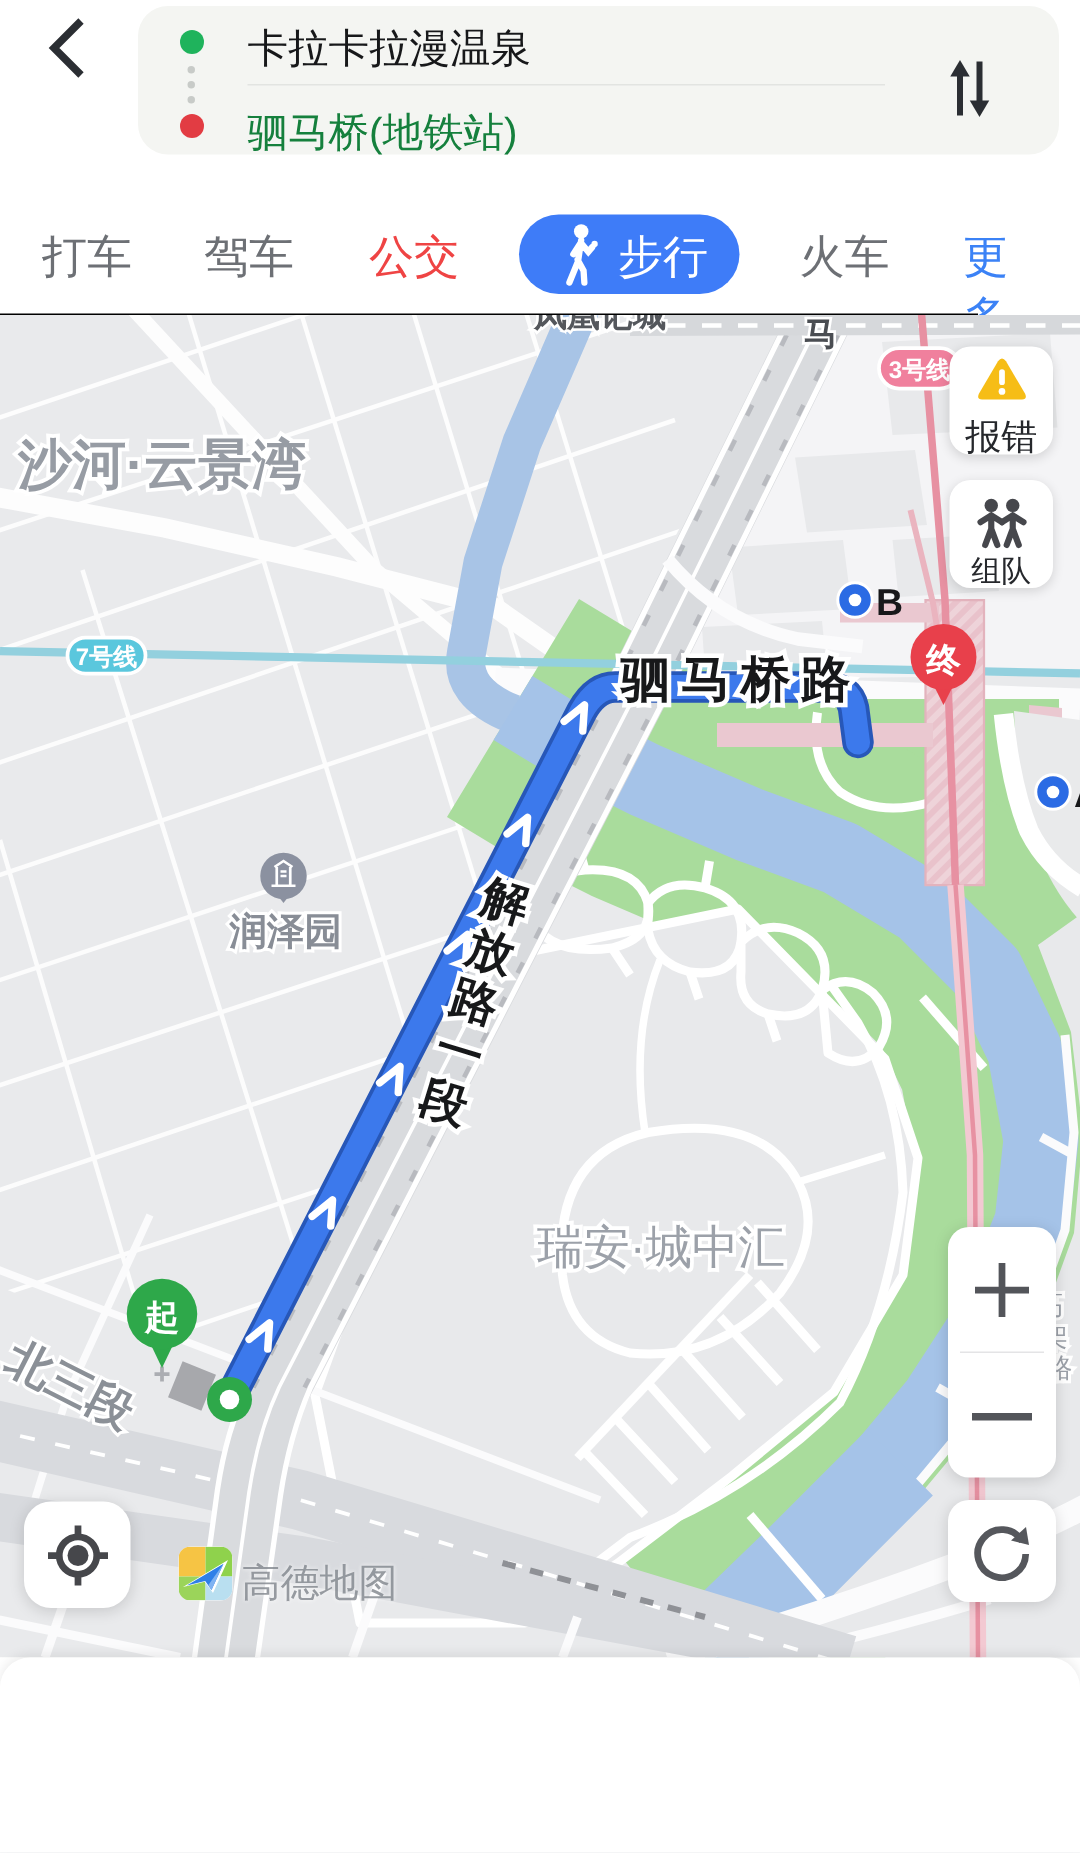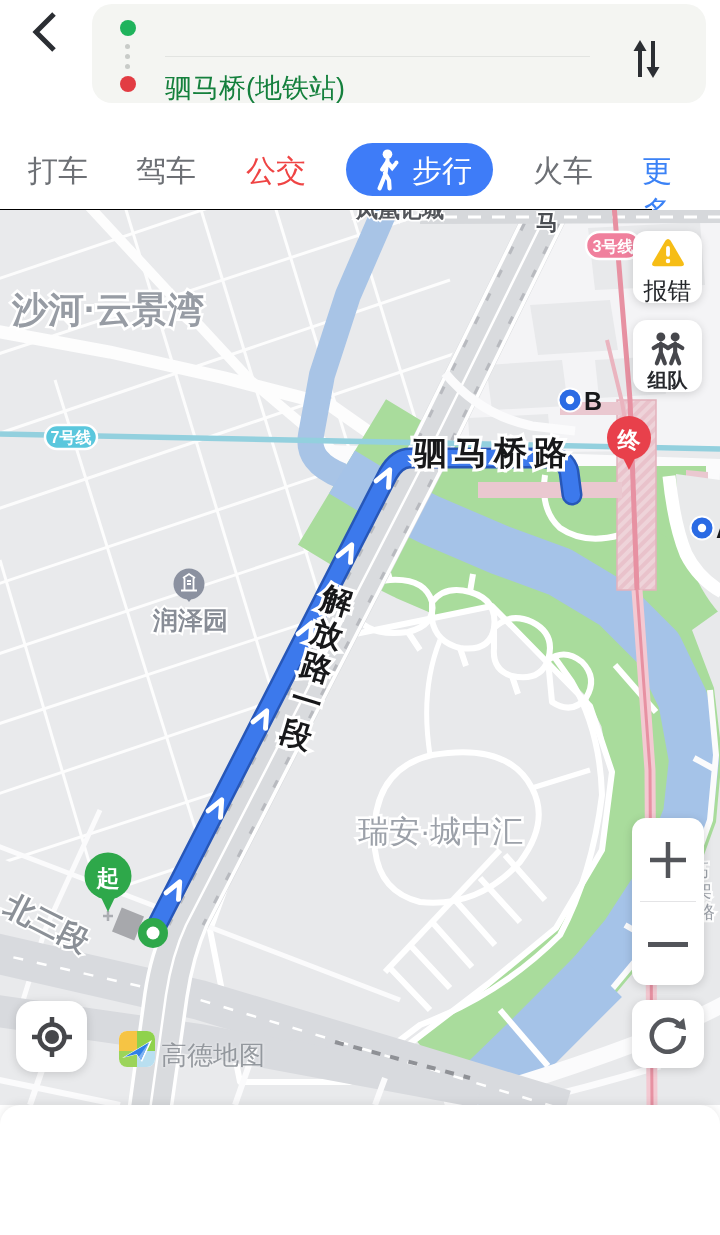--- a/index.html
+++ b/index.html
@@ -19,20 +19,21 @@
   <div class="abs" style="left:92px;top:4px;width:614px;height:99px;background:#f4f5f2;border-radius:20px;"></div>
 
   <div class="abs" style="left:120px;top:20px;width:16px;height:16px;border-radius:50%;background:#1fb35c;"></div>
 
   <div class="abs" style="left:125px;top:44px;width:5px;height:5px;border-radius:50%;background:#c8cbc8;"></div>
   <div class="abs" style="left:125px;top:54px;width:5px;height:5px;border-radius:50%;background:#c8cbc8;"></div>
   <div class="abs" style="left:125px;top:64px;width:5px;height:5px;border-radius:50%;background:#c8cbc8;"></div>
 
   <div class="abs" style="left:120px;top:76px;width:16px;height:16px;border-radius:50%;background:#e23c43;"></div>
 
+  <div class="abs" style="left:165px;top:14px;font-size:27px;color:#17181a;">卡拉卡拉漫温泉</div>
 
   <div class="abs" style="left:165px;top:56px;width:425px;height:1px;background:#e2e4e1;"></div>
 
   <div class="abs" style="left:165px;top:70px;font-size:27px;color:#15803d;">驷马桥(地铁站)</div>
 
   <svg class="abs" style="left:632px;top:39px;" width="29" height="40" viewBox="0 0 29 40">
     <path d="M8 38 L8 11" stroke="#2b2e33" stroke-width="4" fill="none"></path>
     <path d="M8 1 L1.5 12 L14.5 12 Z" fill="#2b2e33"></path>
     <path d="M21 2 L21 29" stroke="#2b2e33" stroke-width="4" fill="none"></path>
     <path d="M21 39 L14.5 28 L27.5 28 Z" fill="#2b2e33"></path>
@@ -289,21 +290,21 @@
   <div class="abs" style="left:0;top:44px;width:69px;text-align:center;font-size:24px;color:#26282c;">报错</div>
 </div>
 
 <div class="abs" style="left:633px;top:320px;width:69px;height:72px;background:#fff;border-radius:14px;box-shadow:0 2px 8px rgba(0,0,0,0.14);">
   <svg class="abs" style="left:15px;top:12px;" width="40" height="34" viewBox="0 0 42 38">
     <circle cx="13" cy="5.5" r="5" fill="#46474c"></circle>
     <circle cx="29" cy="5.5" r="5" fill="#46474c"></circle>
     <path d="M5 18 L13 13 L21 18 M13 13 L13 23 M13 23 L8.5 35 M13 23 L17.5 35" stroke="#46474c" stroke-width="4.6" fill="none" stroke-linecap="round"></path>
     <path d="M21 18 L29 13 L37 18 M29 13 L29 23 M29 23 L24.5 35 M29 23 L33.5 35" stroke="#46474c" stroke-width="4.6" fill="none" stroke-linecap="round"></path>
   </svg>
-  <div class="abs" style="left:0;top:47px;width:69px;text-align:center;font-size:20px;color:#26282c;font-weight:bold;">组队</div>
+  <div class="abs" style="left:0;top:47px;width:69px;text-align:center;font-size:20px;color:#26282c;">组队</div>
 </div>
 
 <div class="abs" style="left:632px;top:818px;width:72px;height:167px;background:#fff;border-radius:14px;box-shadow:0 2px 10px rgba(0,0,0,0.15);">
   <svg class="abs" style="left:16px;top:22px;" width="40" height="40" viewBox="0 0 40 40">
     <path d="M2 20 L38 20 M20 2 L20 38" stroke="#53555a" stroke-width="4.5"></path>
   </svg>
   <div class="abs" style="left:8px;top:83px;width:56px;height:1px;background:#e4e4e6;"></div>
   <div class="abs" style="left:16px;top:124px;width:40px;height:4.5px;background:#53555a;"></div>
 </div>
 

